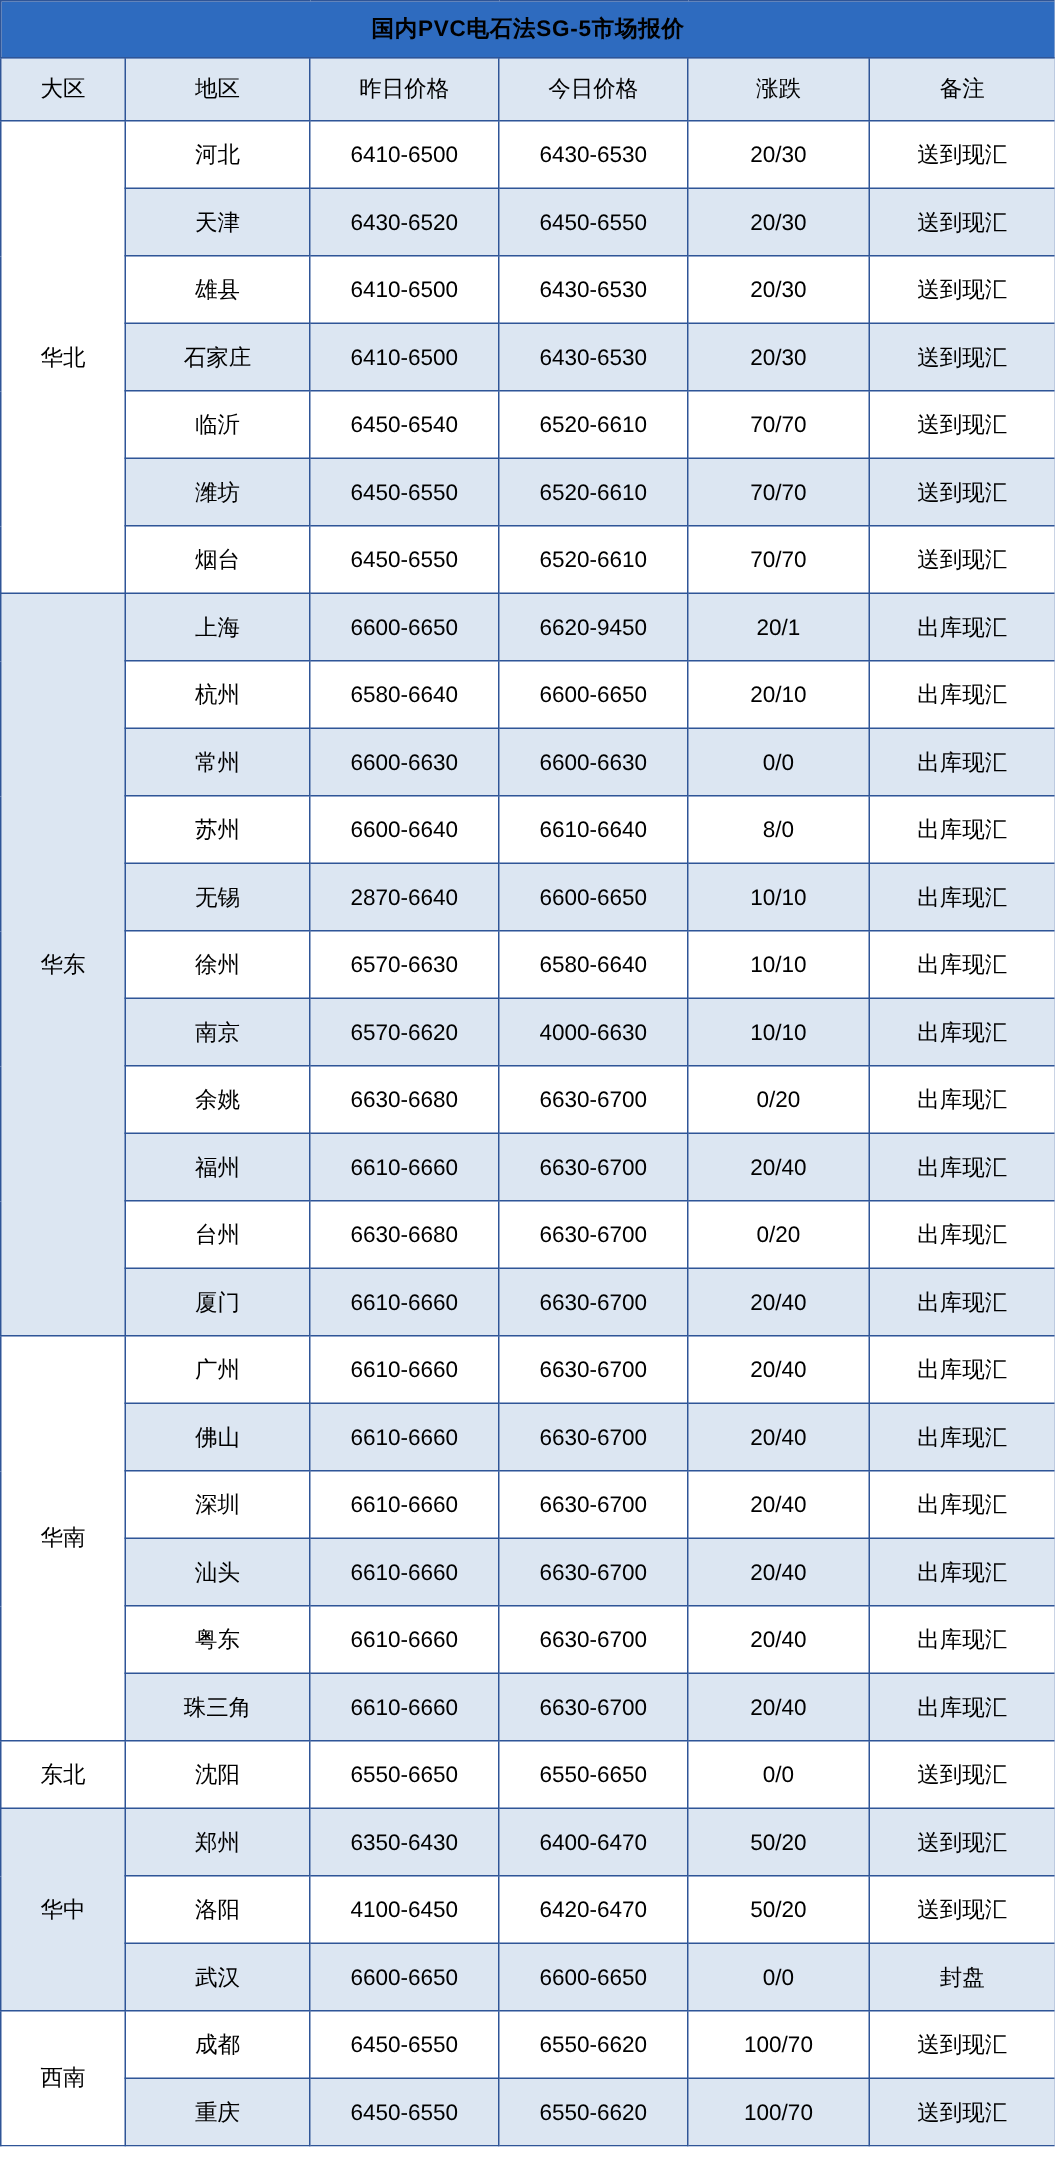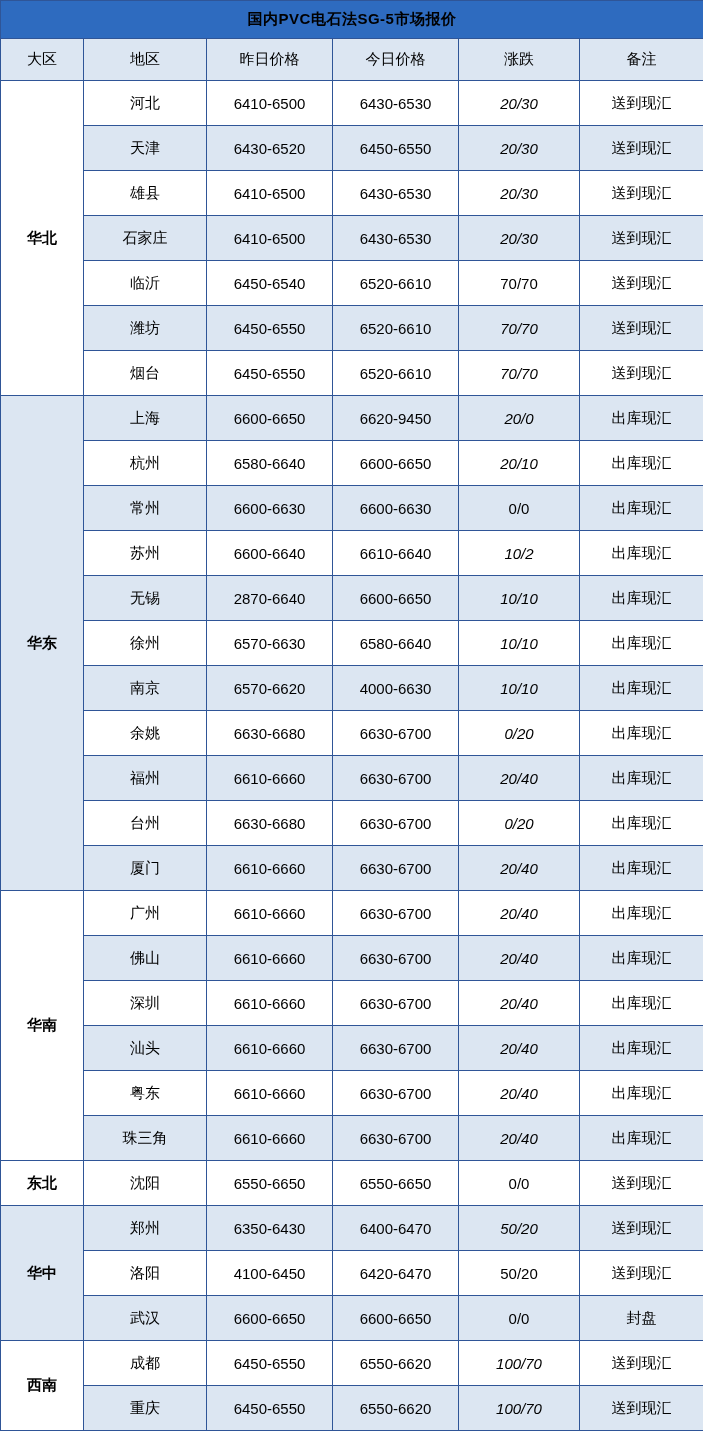--- a/index.html
+++ b/index.html
@@ -41,26 +41,26 @@
   }
   .head-row th {
     background: #dce6f2;
     font-weight: normal;
     height: 42px;
     font-size: 16px;
   }
   tbody tr { height: 45px; }
   td.region {
     background: #ffffff;
-    font-weight: bold;
+    font-weight: normal;
     font-size: 16px;
   }
   tr.odd td { background: #ffffff; }
   tr.even td { background: #dce6f2; }
-  td.up { color: #c00000; font-style: italic; }
+  td.up { color: #c00000; }
   td.flat { color: #000000; }
   .c-region { width: 83px; }
   .c-area   { width: 123px; }
   .c-prev   { width: 126px; }
   .c-today  { width: 126px; }
   .c-chg    { width: 121px; }
   .c-note   { width: 124px; }
 </style>
 </head>
 <body>
@@ -137,42 +137,42 @@
           <td>6450-6550</td>
           <td>6520-6610</td>
           <td class="up">70/70</td>
           <td>送到现汇</td>
         </tr>
         <tr class="even">
           <td class="region" rowspan="11">华东</td>
           <td>上海</td>
           <td>6600-6650</td>
           <td>6620-9450</td>
-          <td class="up">20/0</td>
+          <td class="up">20/1</td>
           <td>出库现汇</td>
         </tr>
         <tr class="odd">
           <td>杭州</td>
           <td>6580-6640</td>
           <td>6600-6650</td>
           <td class="up">20/10</td>
           <td>出库现汇</td>
         </tr>
         <tr class="even">
           <td>常州</td>
           <td>6600-6630</td>
           <td>6600-6630</td>
           <td class="flat">0/0</td>
           <td>出库现汇</td>
         </tr>
         <tr class="odd">
           <td>苏州</td>
           <td>6600-6640</td>
           <td>6610-6640</td>
-          <td class="up">10/2</td>
+          <td class="up">8/0</td>
           <td>出库现汇</td>
         </tr>
         <tr class="even">
           <td>无锡</td>
           <td>2870-6640</td>
           <td>6600-6650</td>
           <td class="up">10/10</td>
           <td>出库现汇</td>
         </tr>
         <tr class="odd">

